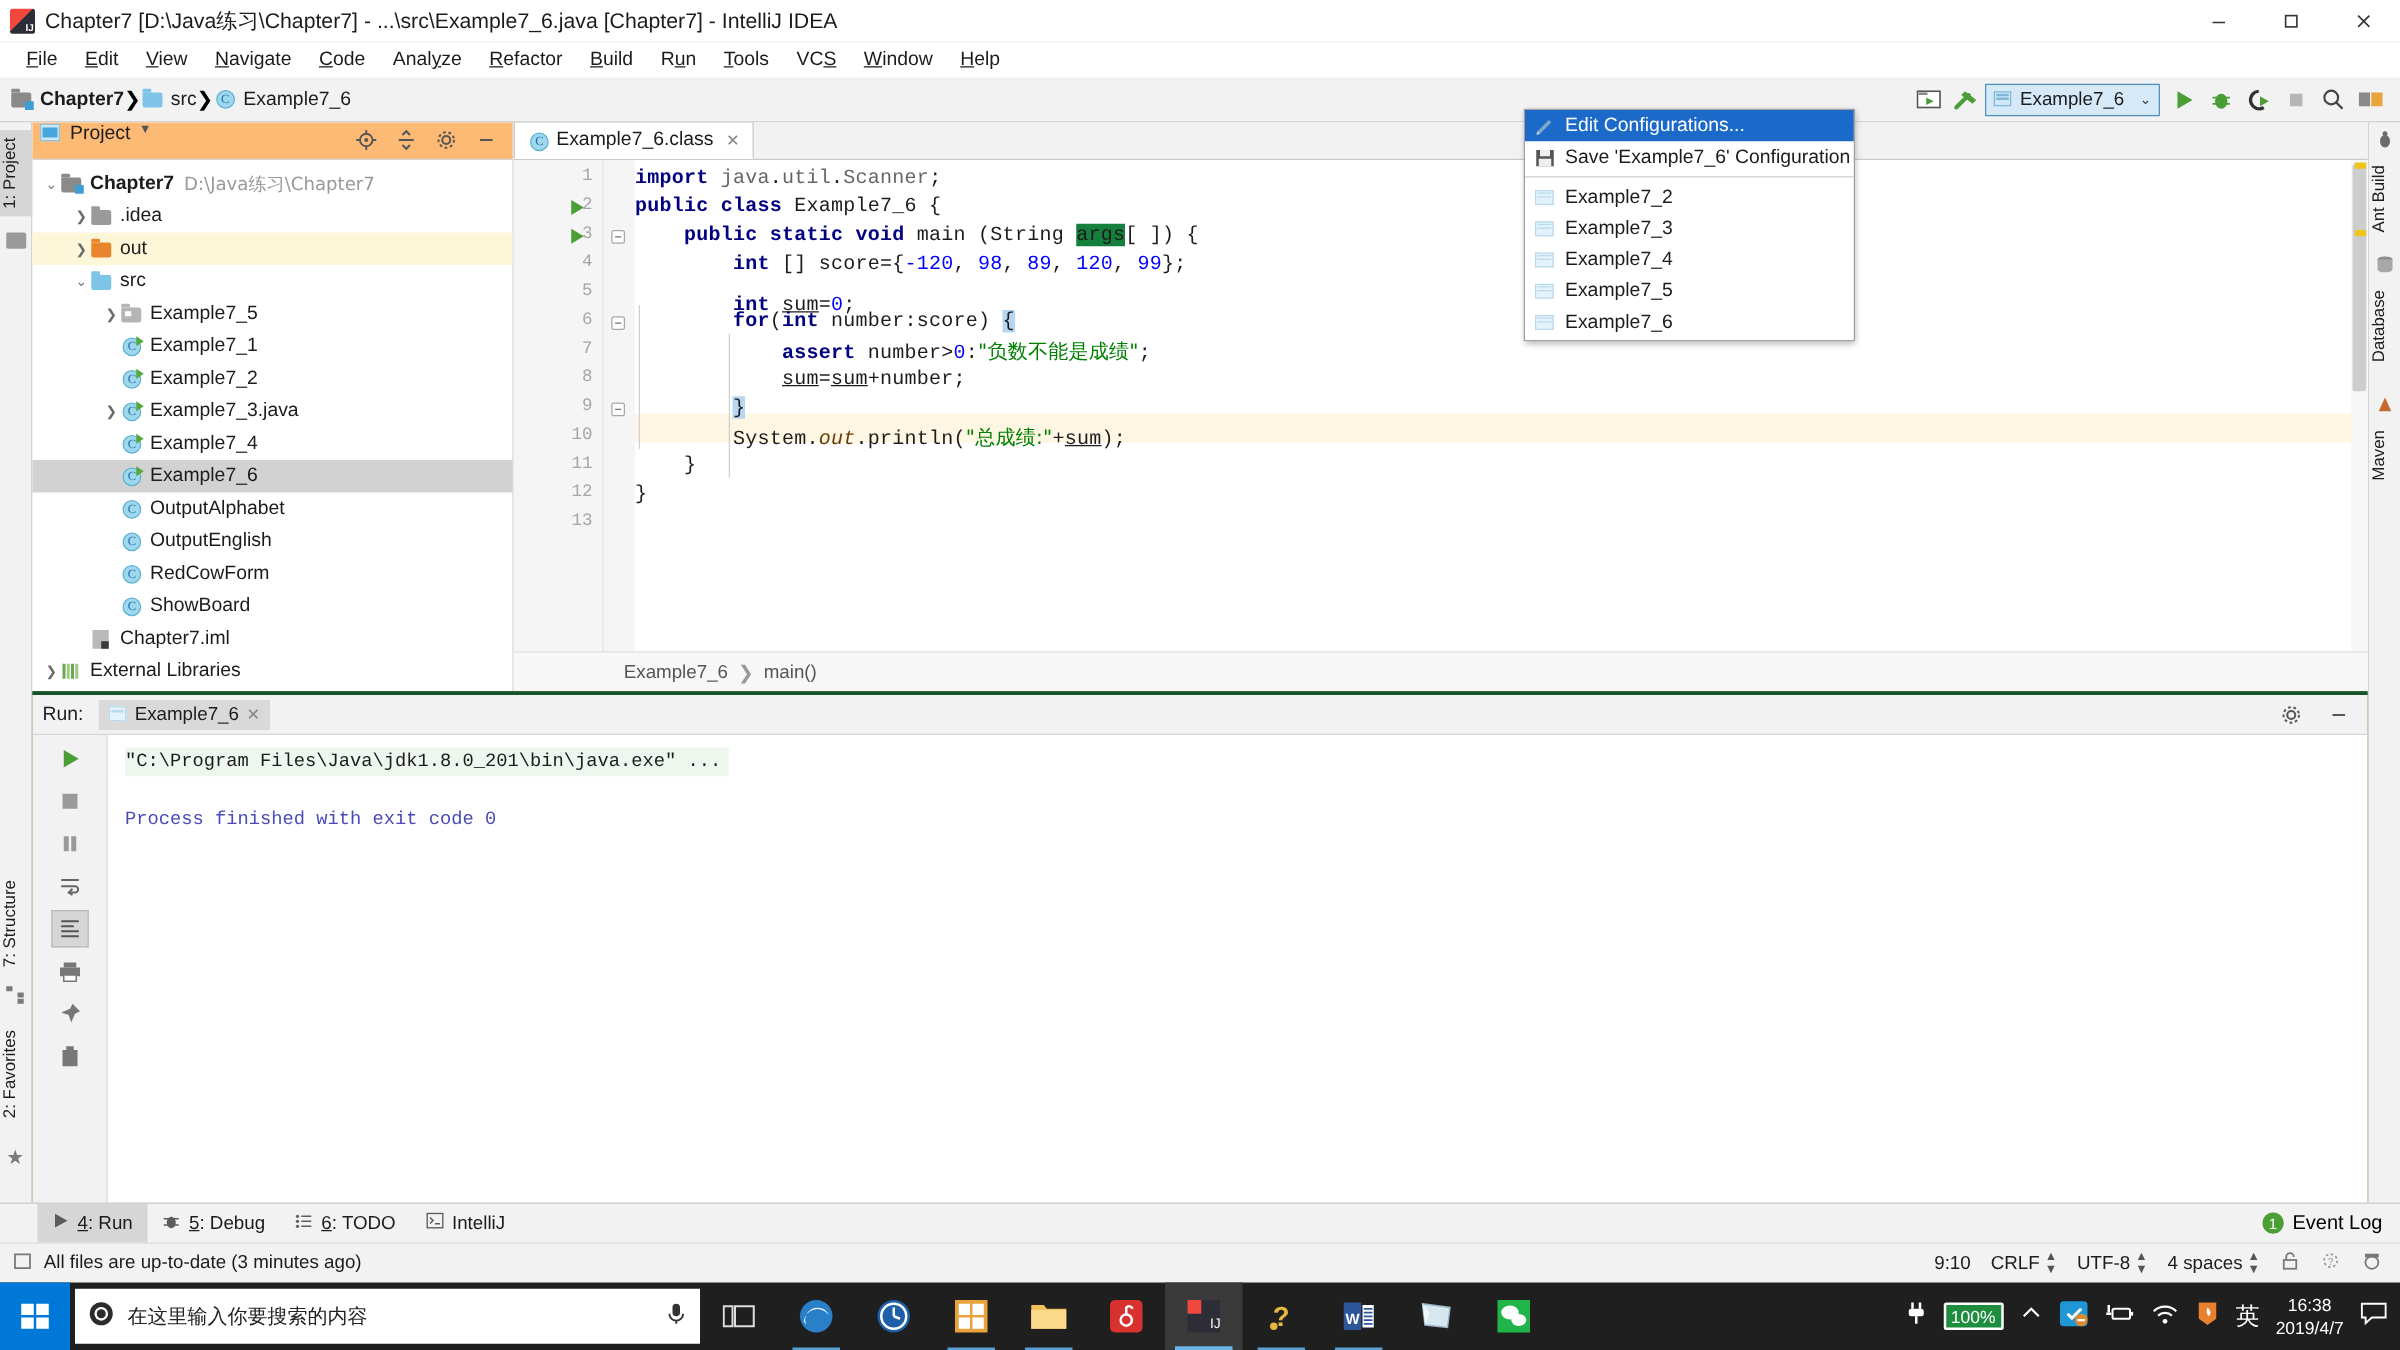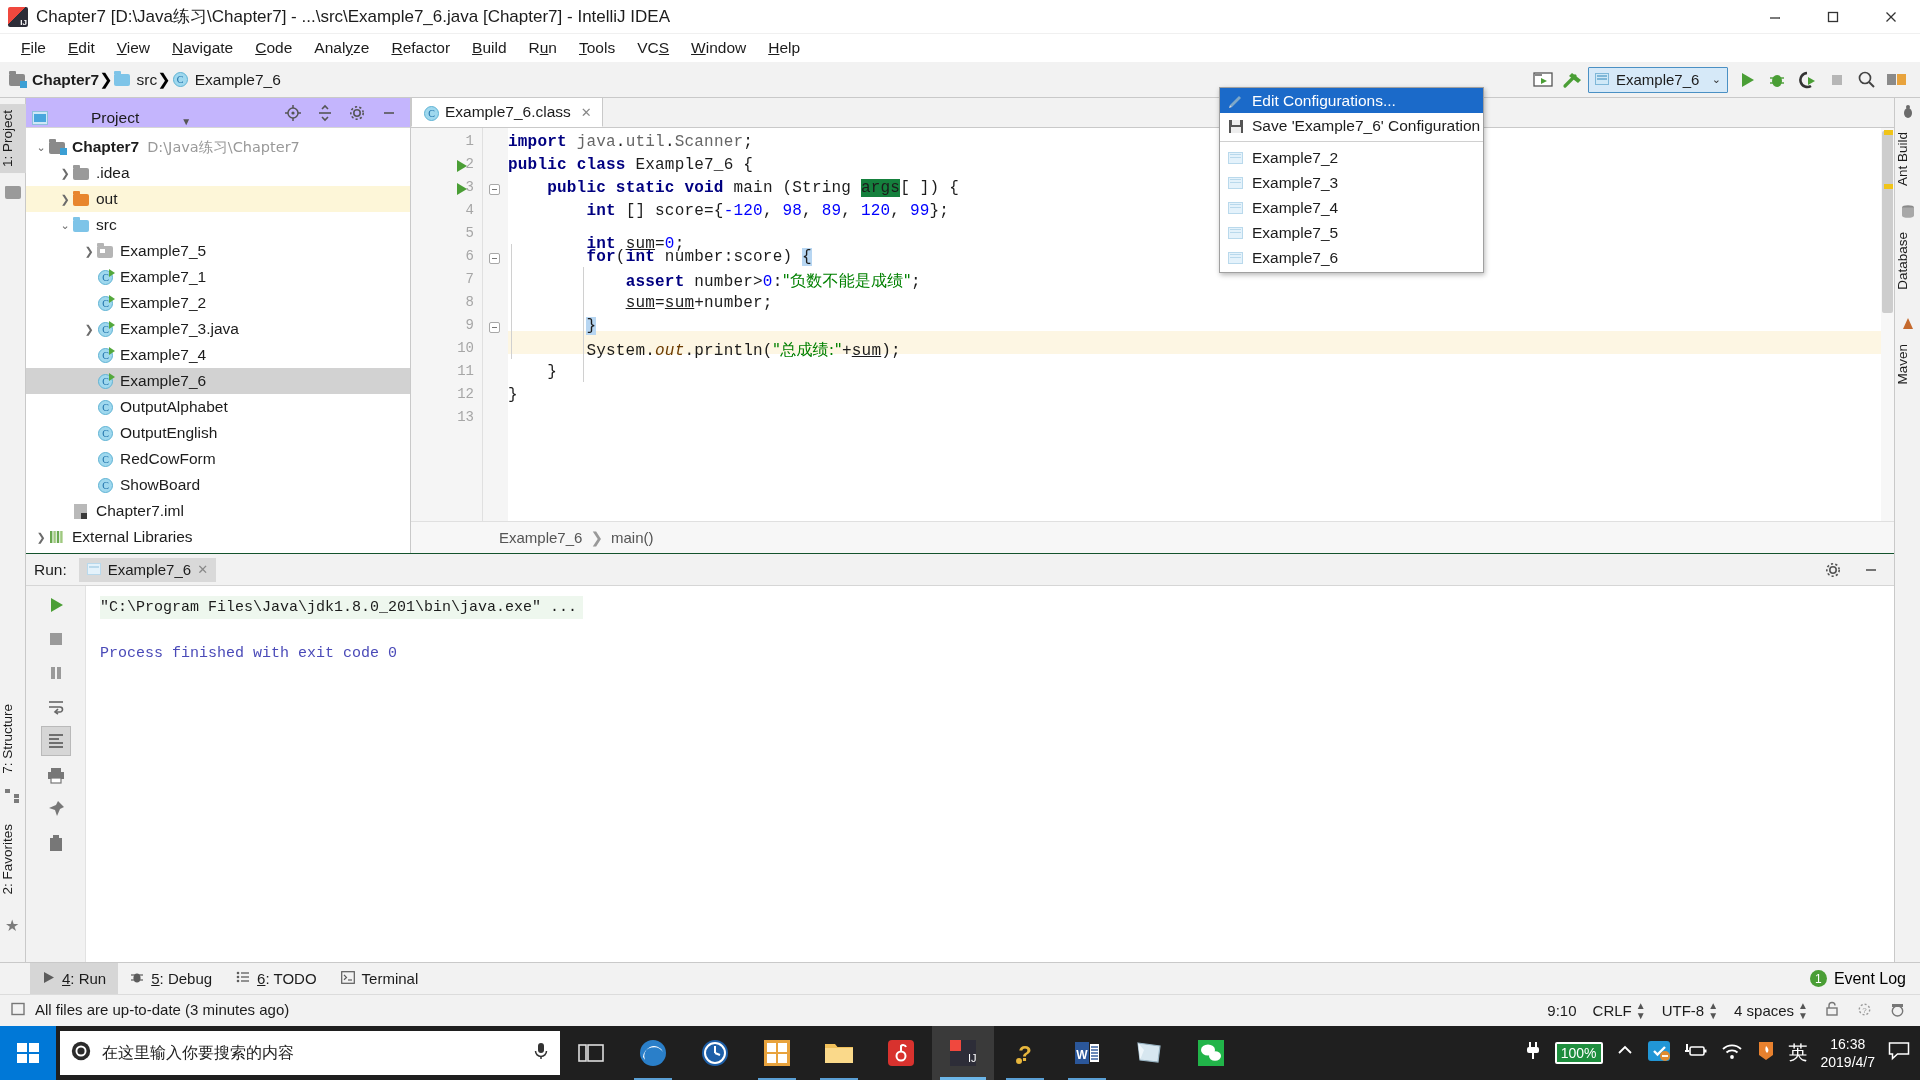--- a/index.html
+++ b/index.html
@@ -92,22 +92,22 @@
   .rightstrip {
     position:absolute; right:0; top:98px; width:26px; height:864px;
     background:#f2f2f2; border-left:1px solid #c9c9c9;
   }
 
   
   .projpanel {
     position:absolute; left:26px; top:98px; width:385px; height:455px;
     background:#ffffff; border-right:1px solid #c9c9c9;
   }
-  .projhead { height:30px; display:flex; align-items:flex-end; padding:0 6px;
-    background:#c4b5fd; border-bottom:1px solid #d6d6d6;gap:35px; }
+  .projhead { height:30px; display:flex; align-items:flex-start; padding:0 6px;
+    background:#fdba74; border-bottom:1px solid #d6d6d6; }
   .projhead .ttl { font-size:15.5px; margin-left:7px; color:#1c1c1c; }
   .projhead .caret { margin-left:7px; font-size:10px; color:#555; }
   .projhead .acts { margin-left:auto; display:flex; gap:2px; align-items:center; }
 
   .tree { padding-top:6px; font-size:15.5px; color:#1c1c1c; }
   .tnode { height:26px; display:flex; align-items:center; white-space:nowrap; }
   .tnode.sel { background:#d2d2d2; }
   .tnode.hl  { background:#fdf6d8; }
   .arrow { width:14px; text-align:center; color:#6b6b6b; font-size:11px; flex:0 0 14px; }
   .arrow.empty { color:transparent; }
@@ -166,21 +166,21 @@
     background:#f7f7f7; border-top:1px solid #e0e0e0; display:flex; align-items:center;
     padding-left:88px; font-size:15px; color:#555; }
   .breadcrumbbar .sep { margin:0 8px; color:#999; }
 
   .vscroll { position:absolute; right:0; top:30px; width:13px; height:425px; background:#f7f7f7; }
   .vthumb { position:absolute; right:1px; top:3px; width:11px; height:182px; background:#cdcdcd; border-radius:2px; }
   .errmark { position:absolute; right:1px; width:9px; height:5px; }
 
   
   .runwin { position:absolute; left:26px; top:553px; width:1868px; height:409px;
-    background:#4d7c0f; border-top:1px solid #14532d; }
+    background:#4d7c0f; border-top:3px solid #14532d; }
   .runhead { height:32px; background:#f2f2f2; border-bottom:1px solid #d6d6d6;
     display:flex; align-items:center; padding:0 8px; }
   .runhead .rlab { font-size:15.5px; color:#1c1c1c; margin-right:12px; }
   .runtab { height:24px; display:flex; align-items:center; gap:6px; padding:0 8px;
     background:#d9d9d9; font-size:15px; color:#1c1c1c; }
   .runtab .x { color:#888; font-size:13px; }
   .runhead .right { margin-left:auto; display:flex; gap:8px; align-items:center; }
 
   .runside { position:absolute; left:0; top:32px; width:60px; height:377px; background:#f2f2f2;
     border-right:1px solid #e2e2e2; }
@@ -814,21 +814,21 @@
             <line x1="5" y1="11" x2="13" y2="11" stroke="#5c5c5c" stroke-width="1.3"></line>
           </svg></span>
       <span><u>6</u><span>: TODO</span></span>
     </div>
     <div class="btw">
       <span><svg width="14" height="13" viewBox="0 0 14 13">
             <rect x="0.7" y="0.7" width="12.6" height="11.6" fill="none" stroke="#5c5c5c" stroke-width="1.2"></rect>
             <polyline points="3,4 5.5,6.4 3,8.8" fill="none" stroke="#5c5c5c" stroke-width="1.2"></polyline>
             <line x1="7" y1="9" x2="11" y2="9" stroke="#5c5c5c" stroke-width="1.2"></line>
           </svg></span>
-      <span>Terminal</span>
+      <span>IntelliJ</span>
     </div>
     <div class="right">
       <span class="evbadge">1</span>
       <span>Event Log</span>
     </div>
   </div>
 
   <div class="statusbar">
     <div class="status-left">
       <span>

